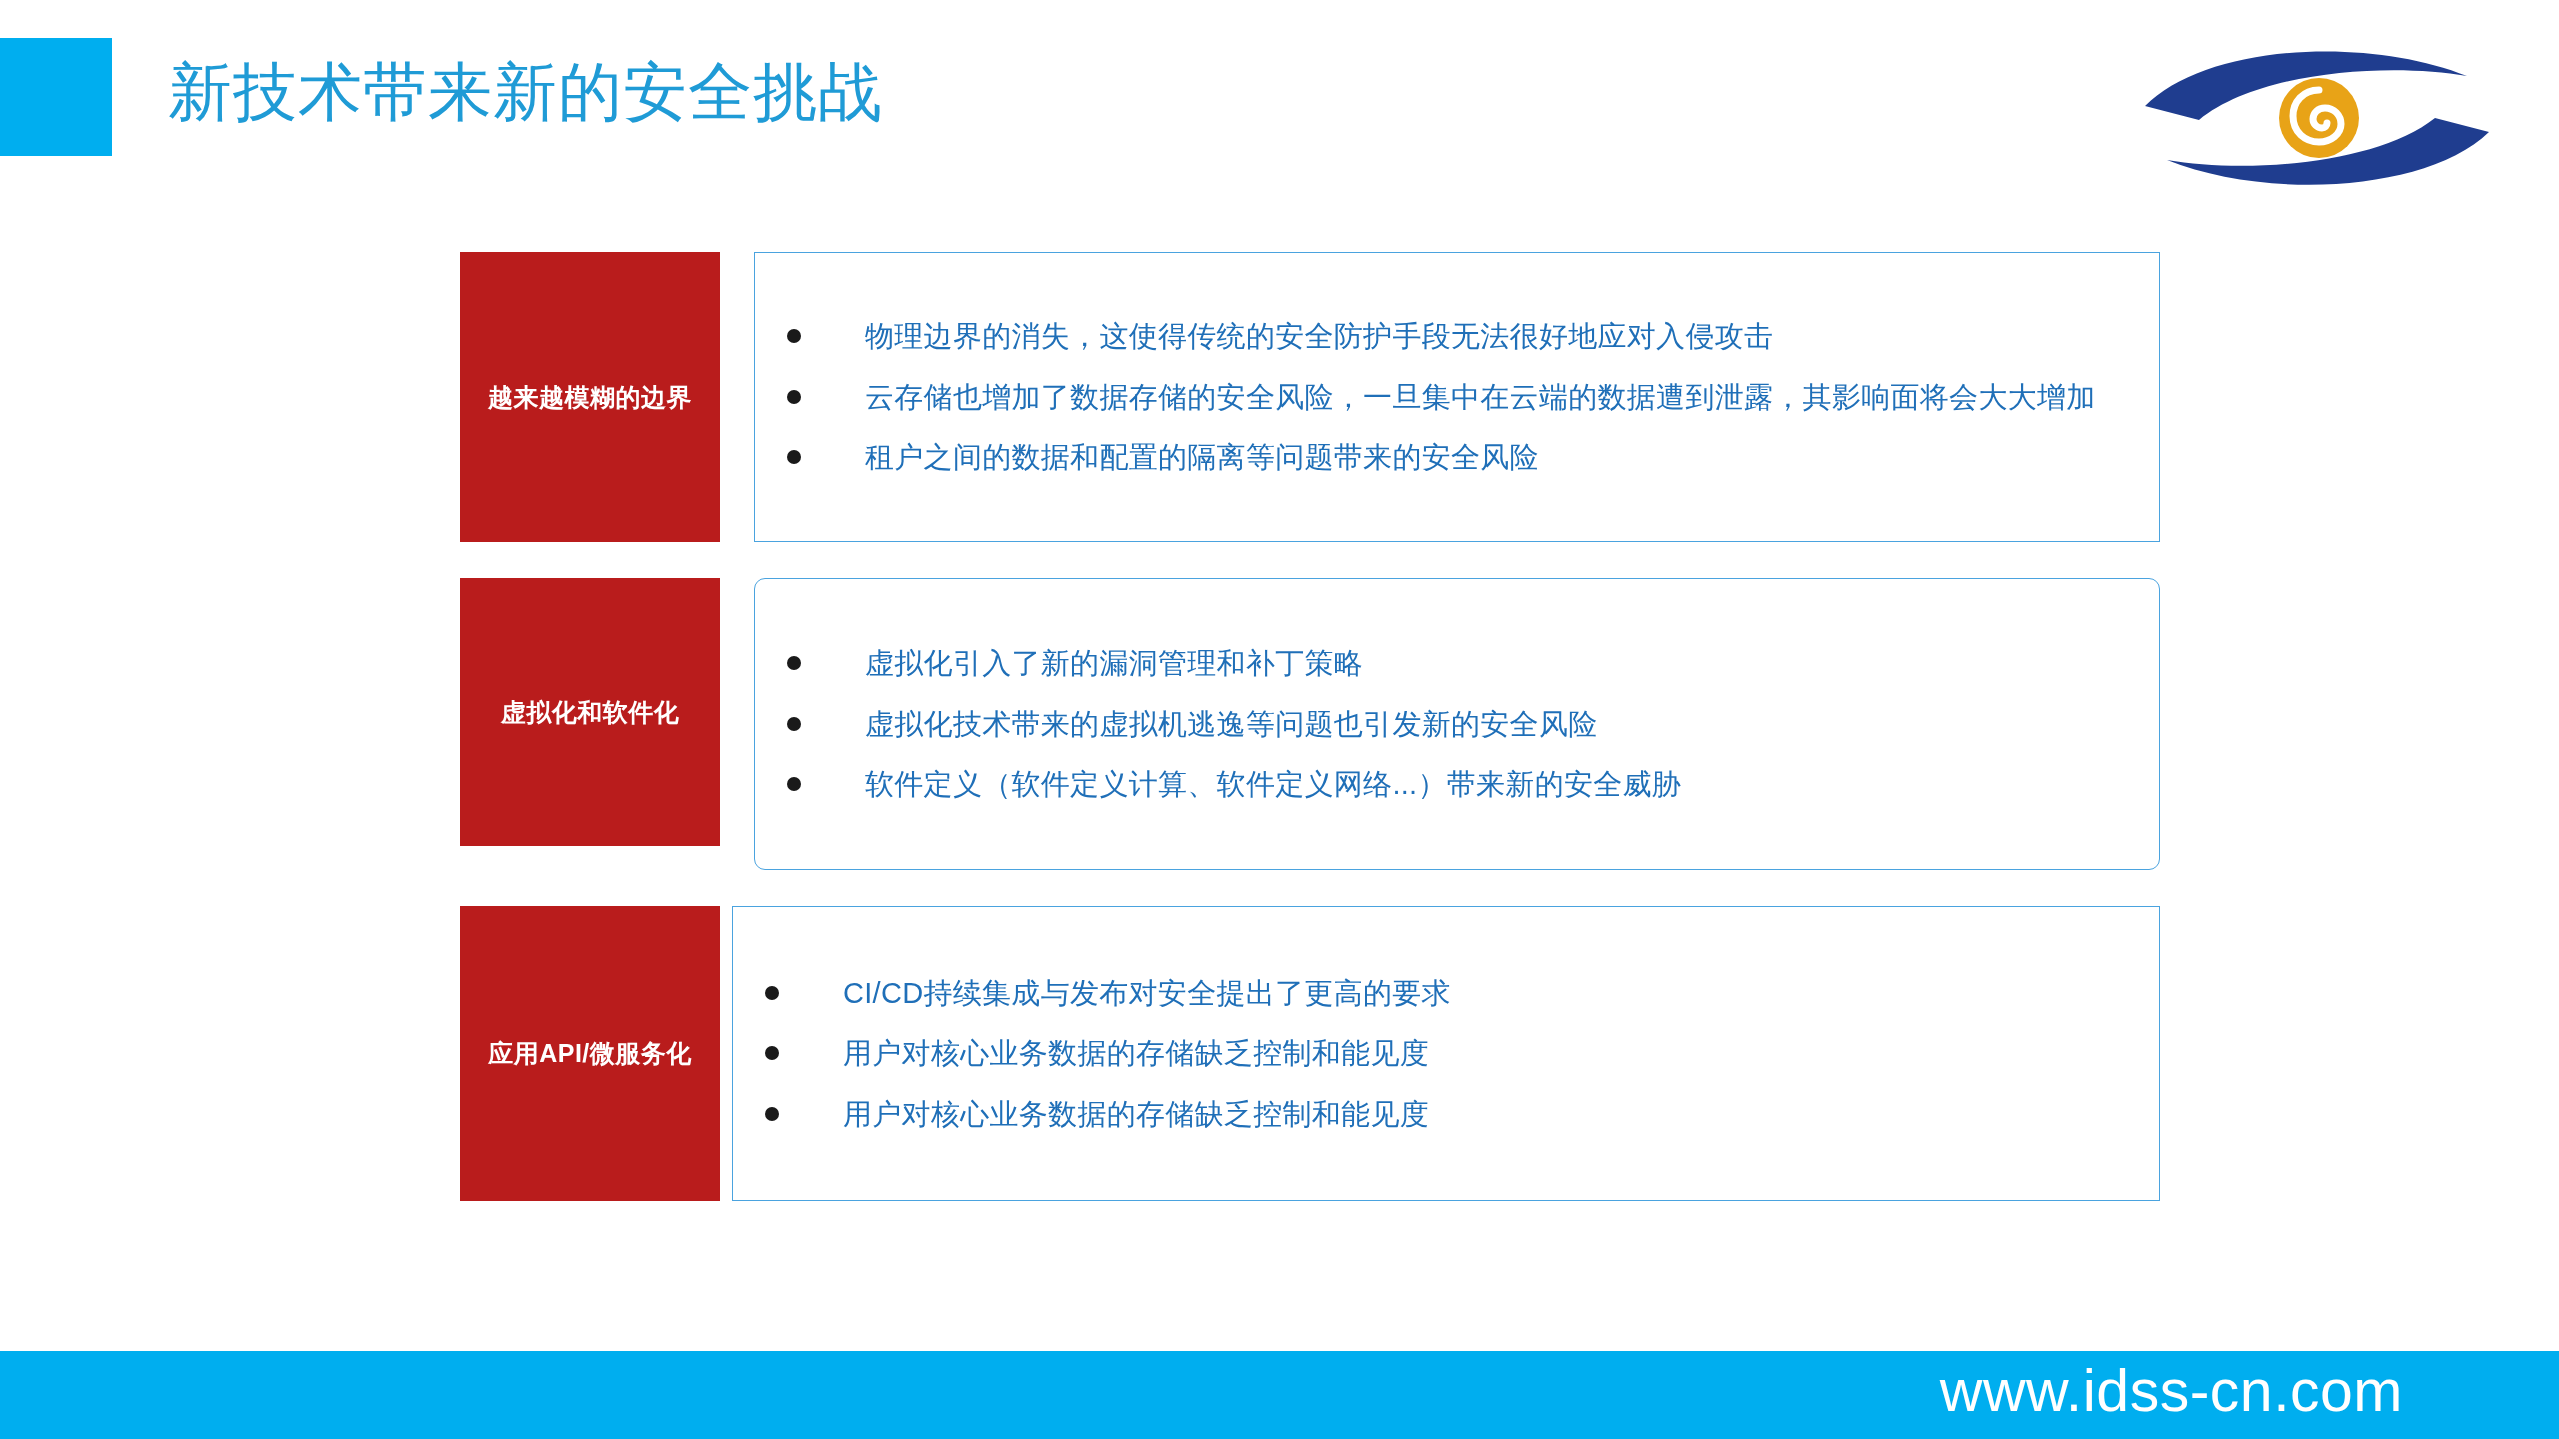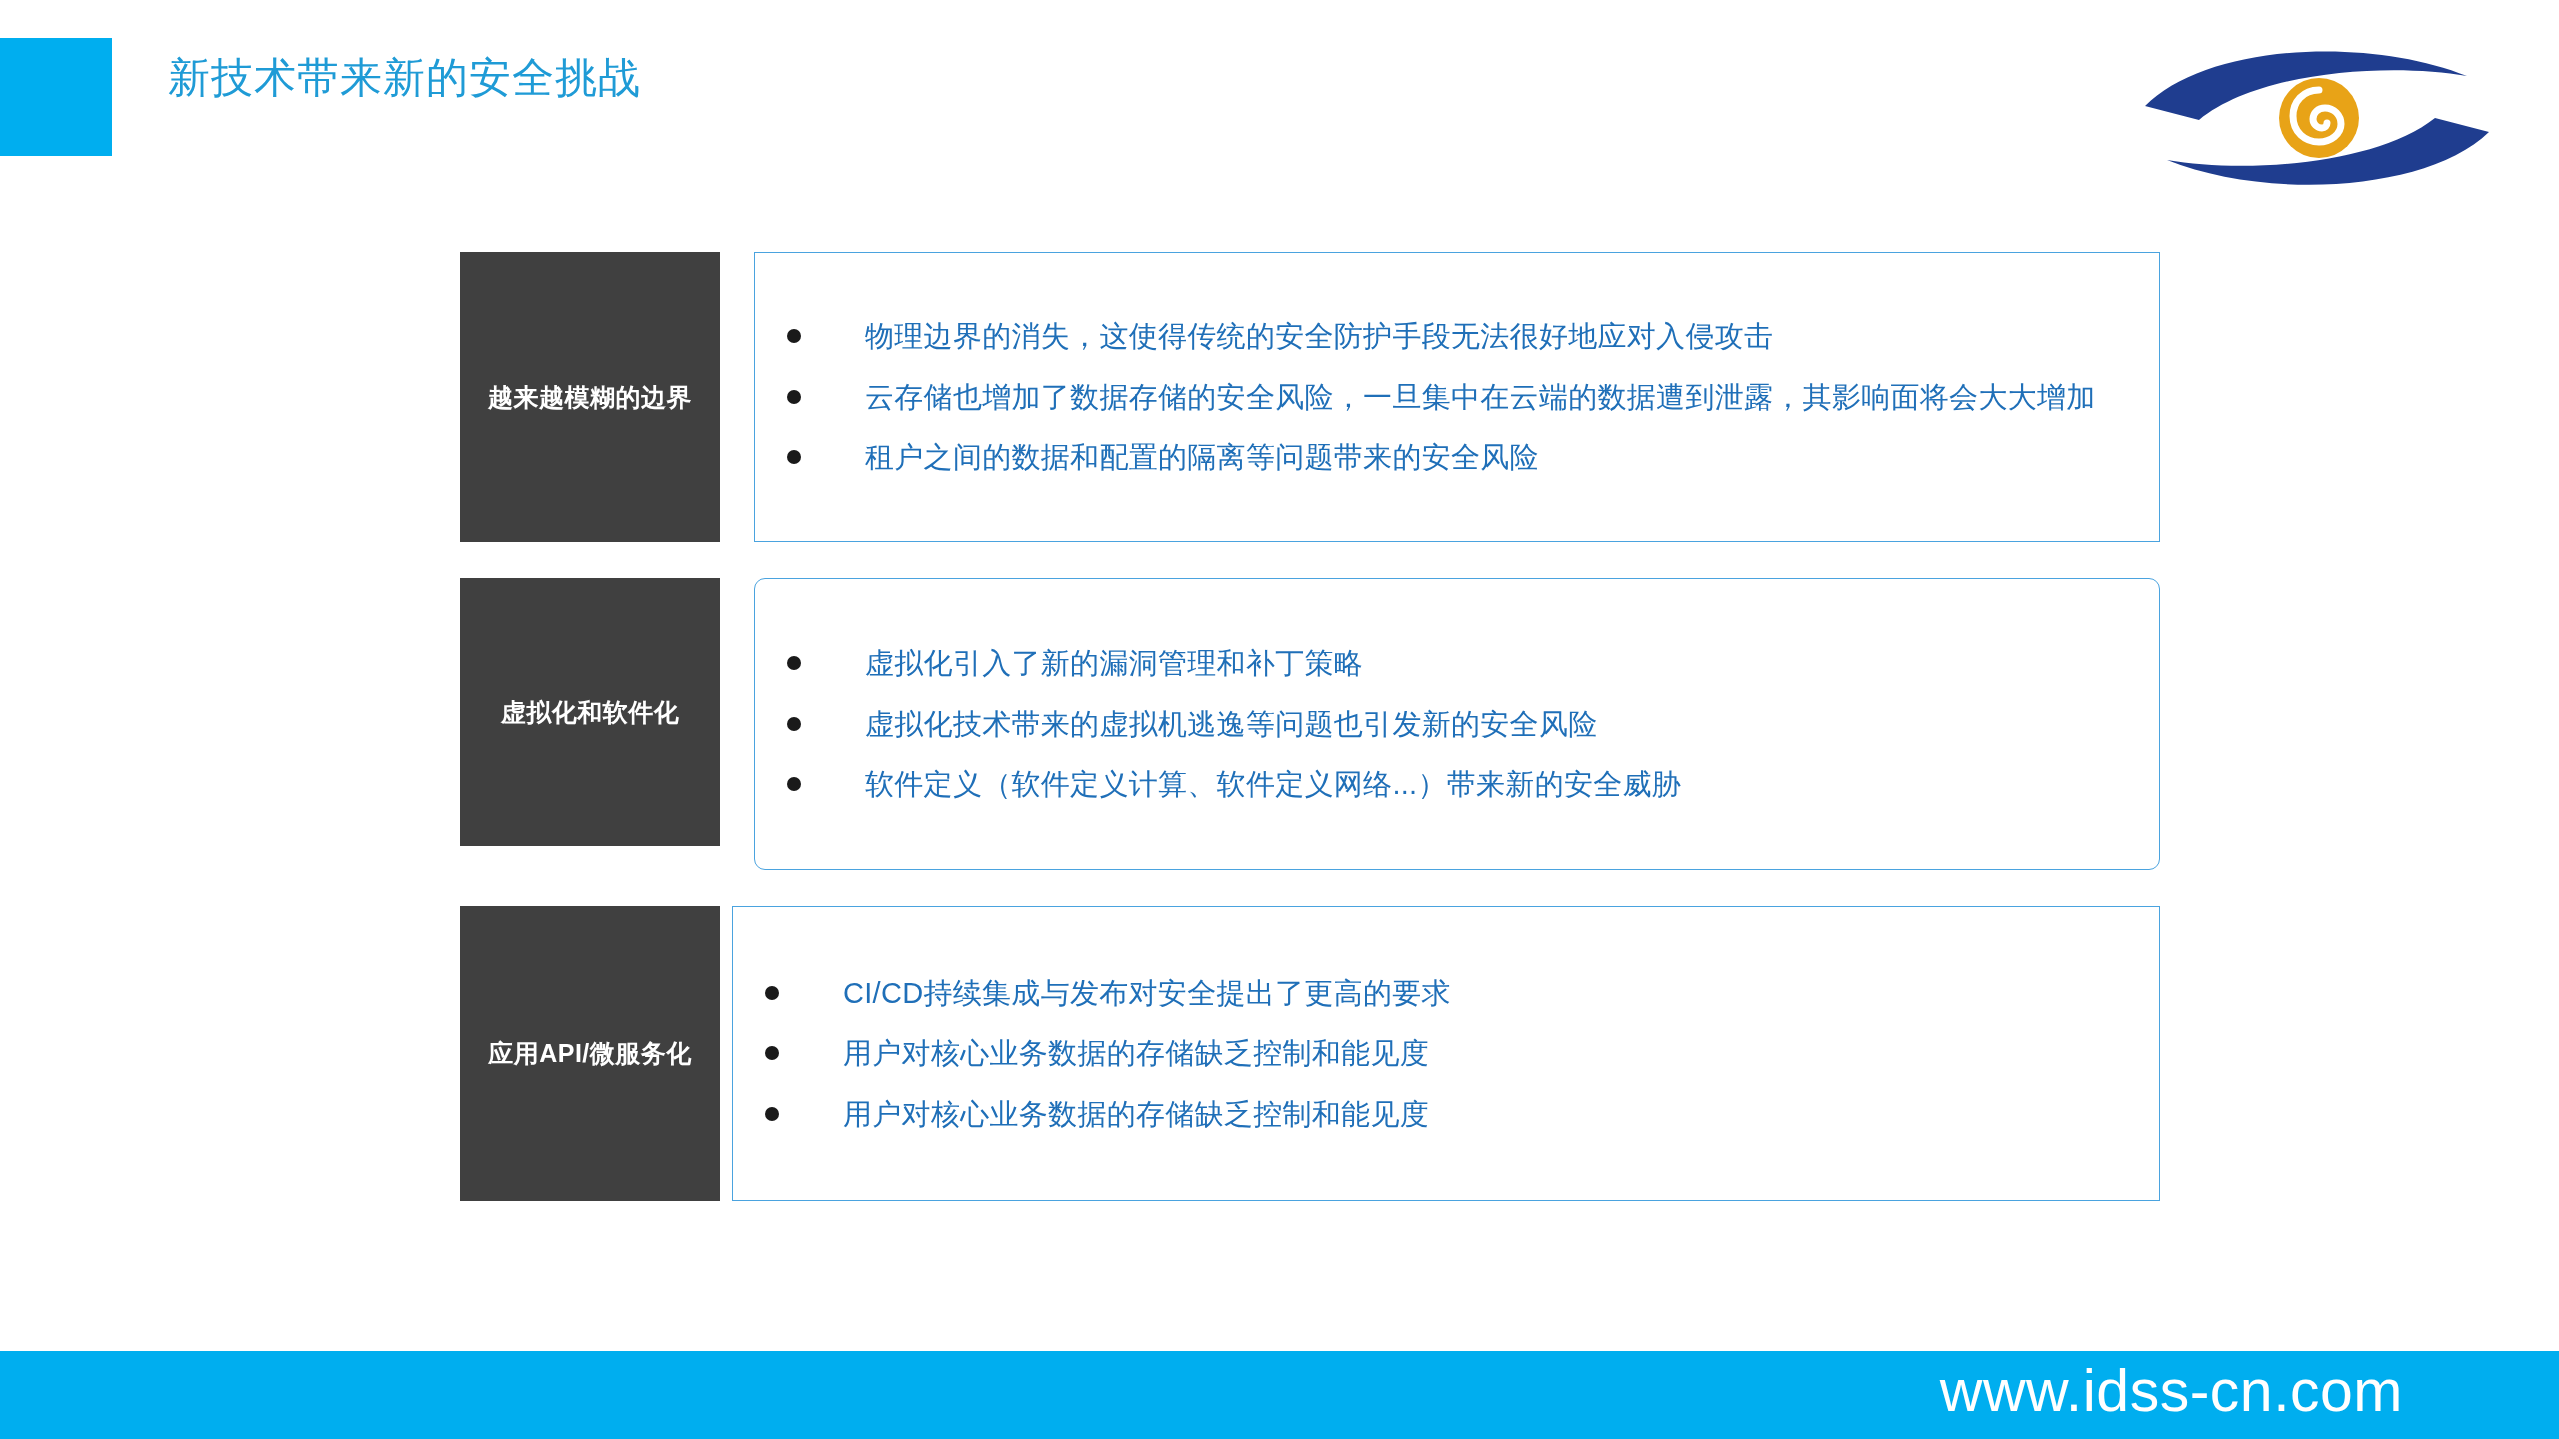--- a/index.html
+++ b/index.html
@@ -28,21 +28,21 @@
     left: 0;
     top: 38px;
     width: 112px;
     height: 118px;
     background: #00AEEF;
   }
   .slide-title {
     position: absolute;
     left: 168px;
     top: 52px;
-    font-size: 42px;
+    font-size: 64px;
     line-height: 1.25;
     color: #1F9BD6;
     font-weight: 400;
     letter-spacing: 1px;
     white-space: nowrap;
   }
 
   
   .logo {
     position: absolute;
@@ -64,21 +64,21 @@
     position: relative;
     display: flex;
     align-items: stretch;
     margin-bottom: 36px;
   }
   .row:last-child { margin-bottom: 0; }
 
   .row-label {
     width: 260px;
     min-width: 260px;
-    background: #404040;
+    background: #b91c1c;
     color: #ffffff;
     display: flex;
     align-items: center;
     justify-content: center;
     text-align: center;
     font-size: 25px;
     font-weight: 700;
     line-height: 1.55;
     padding: 0 16px;
     box-sizing: border-box;

